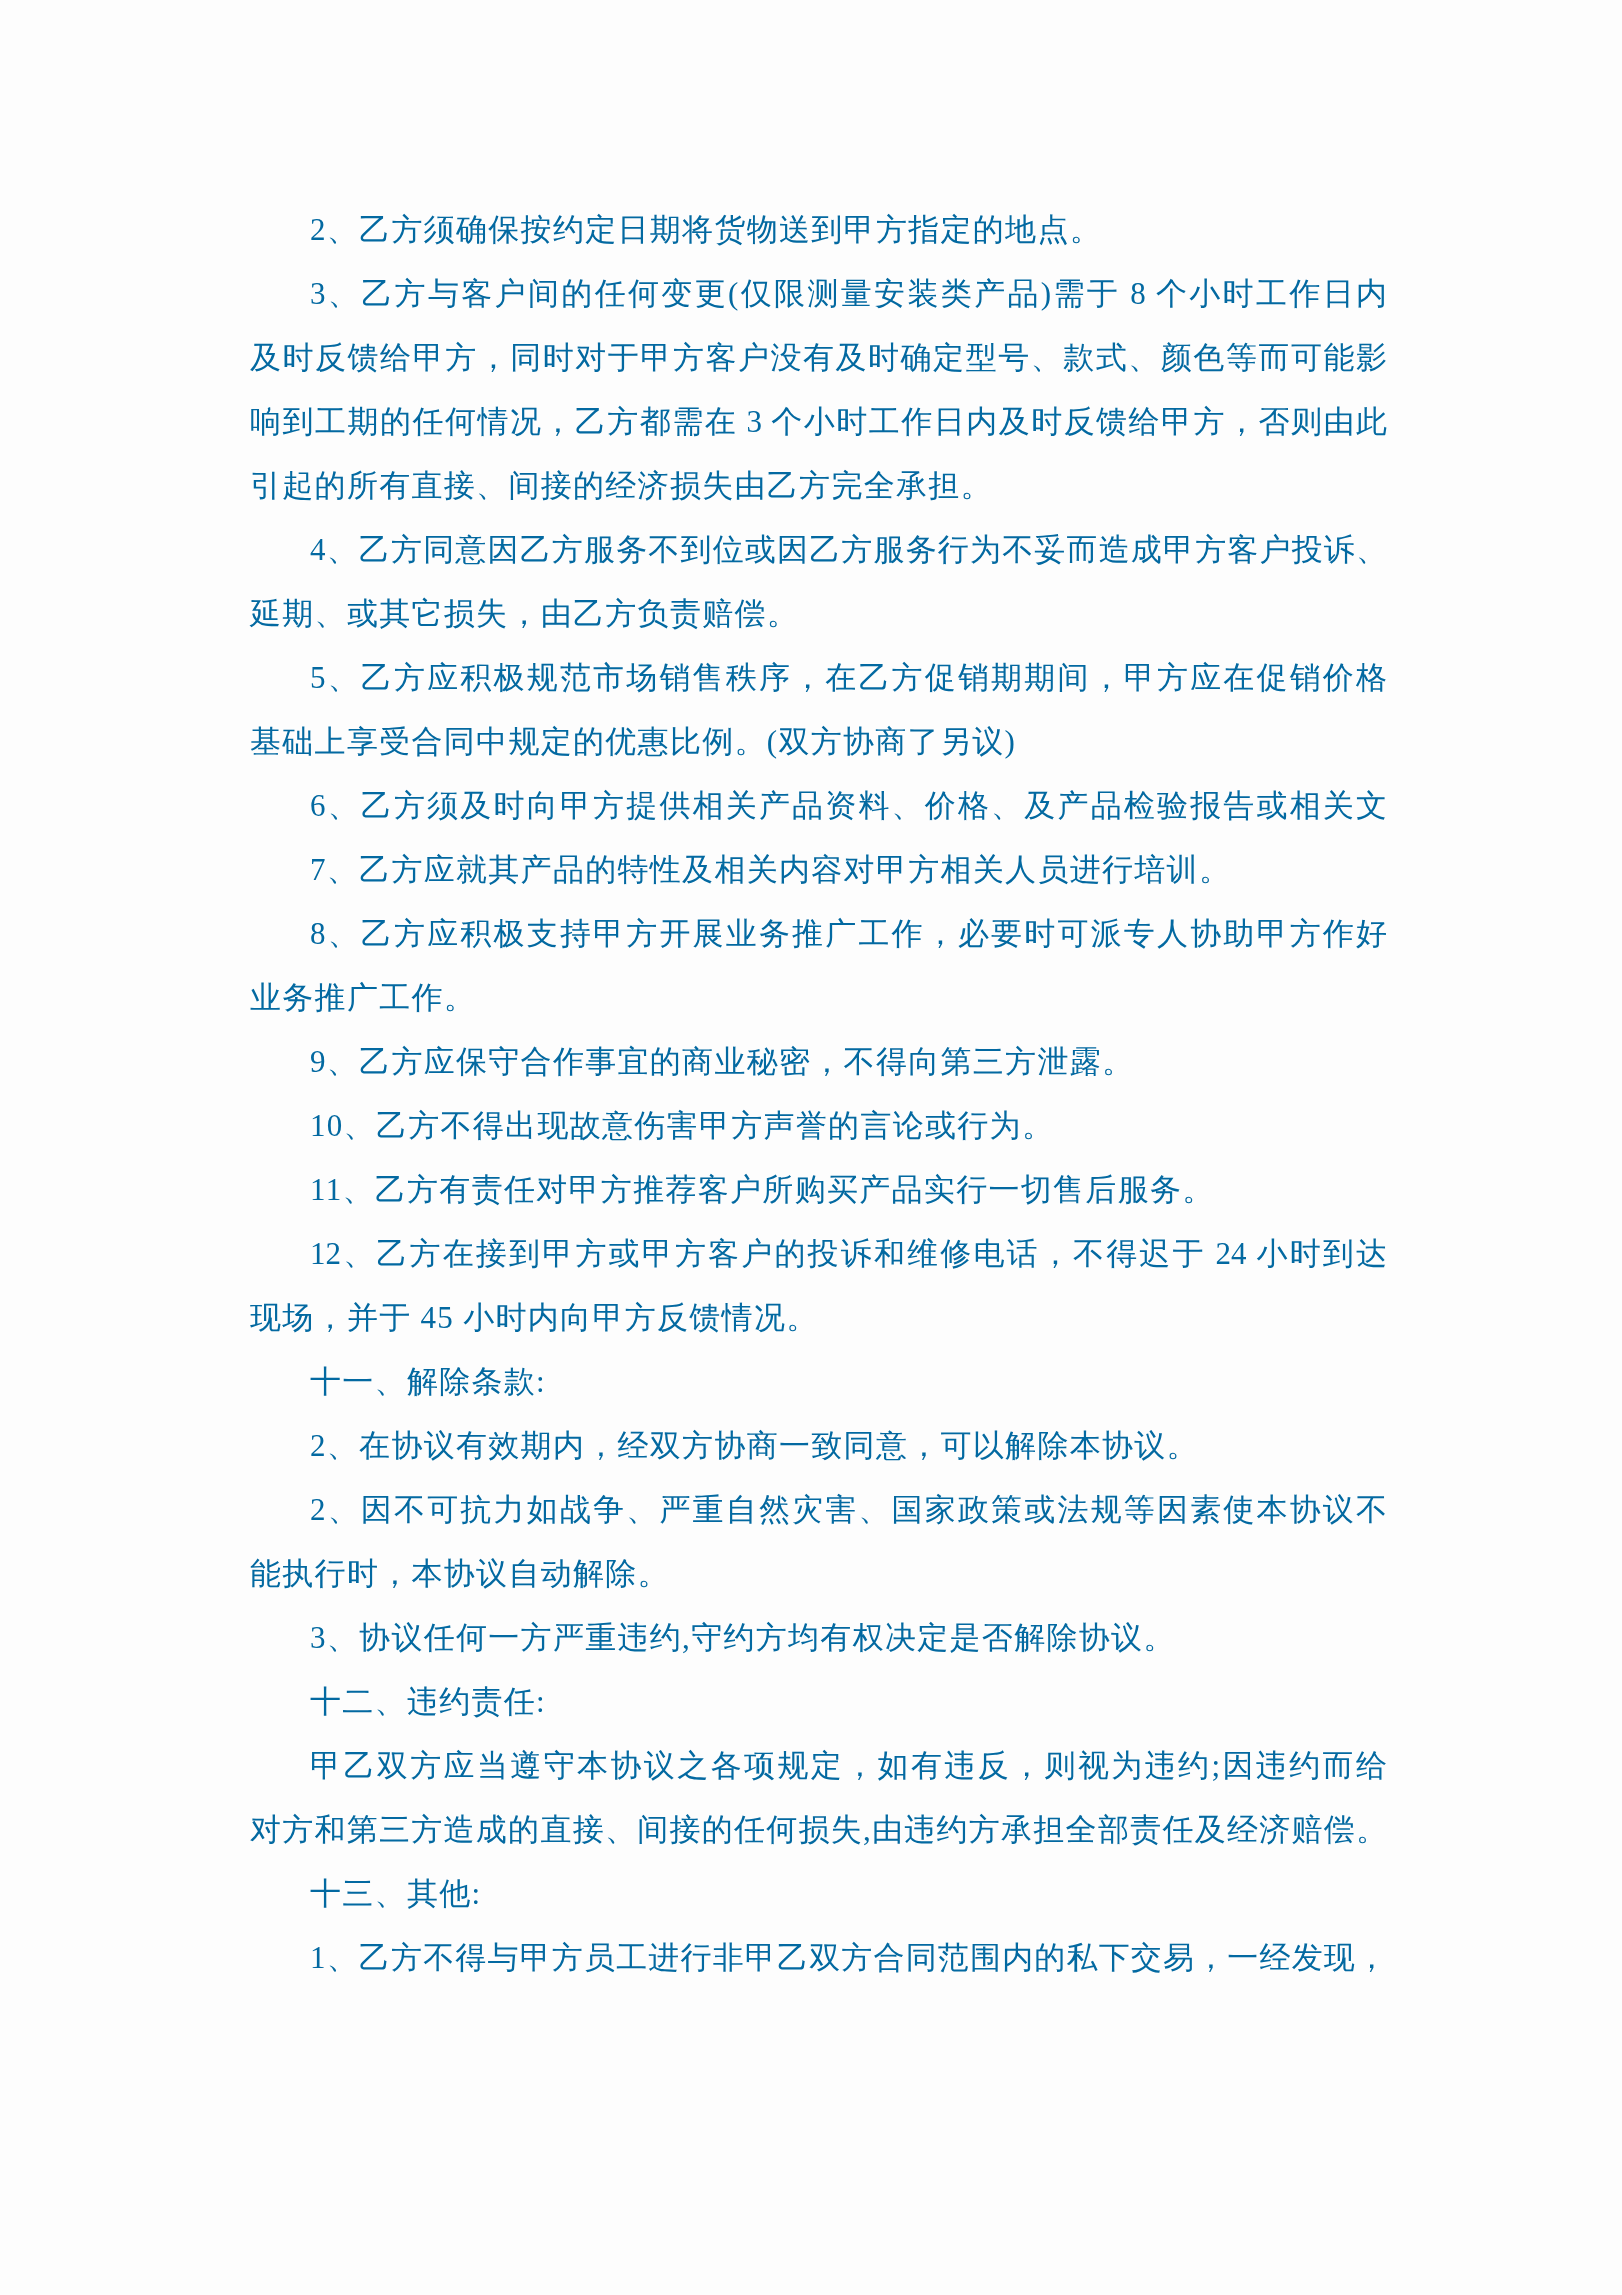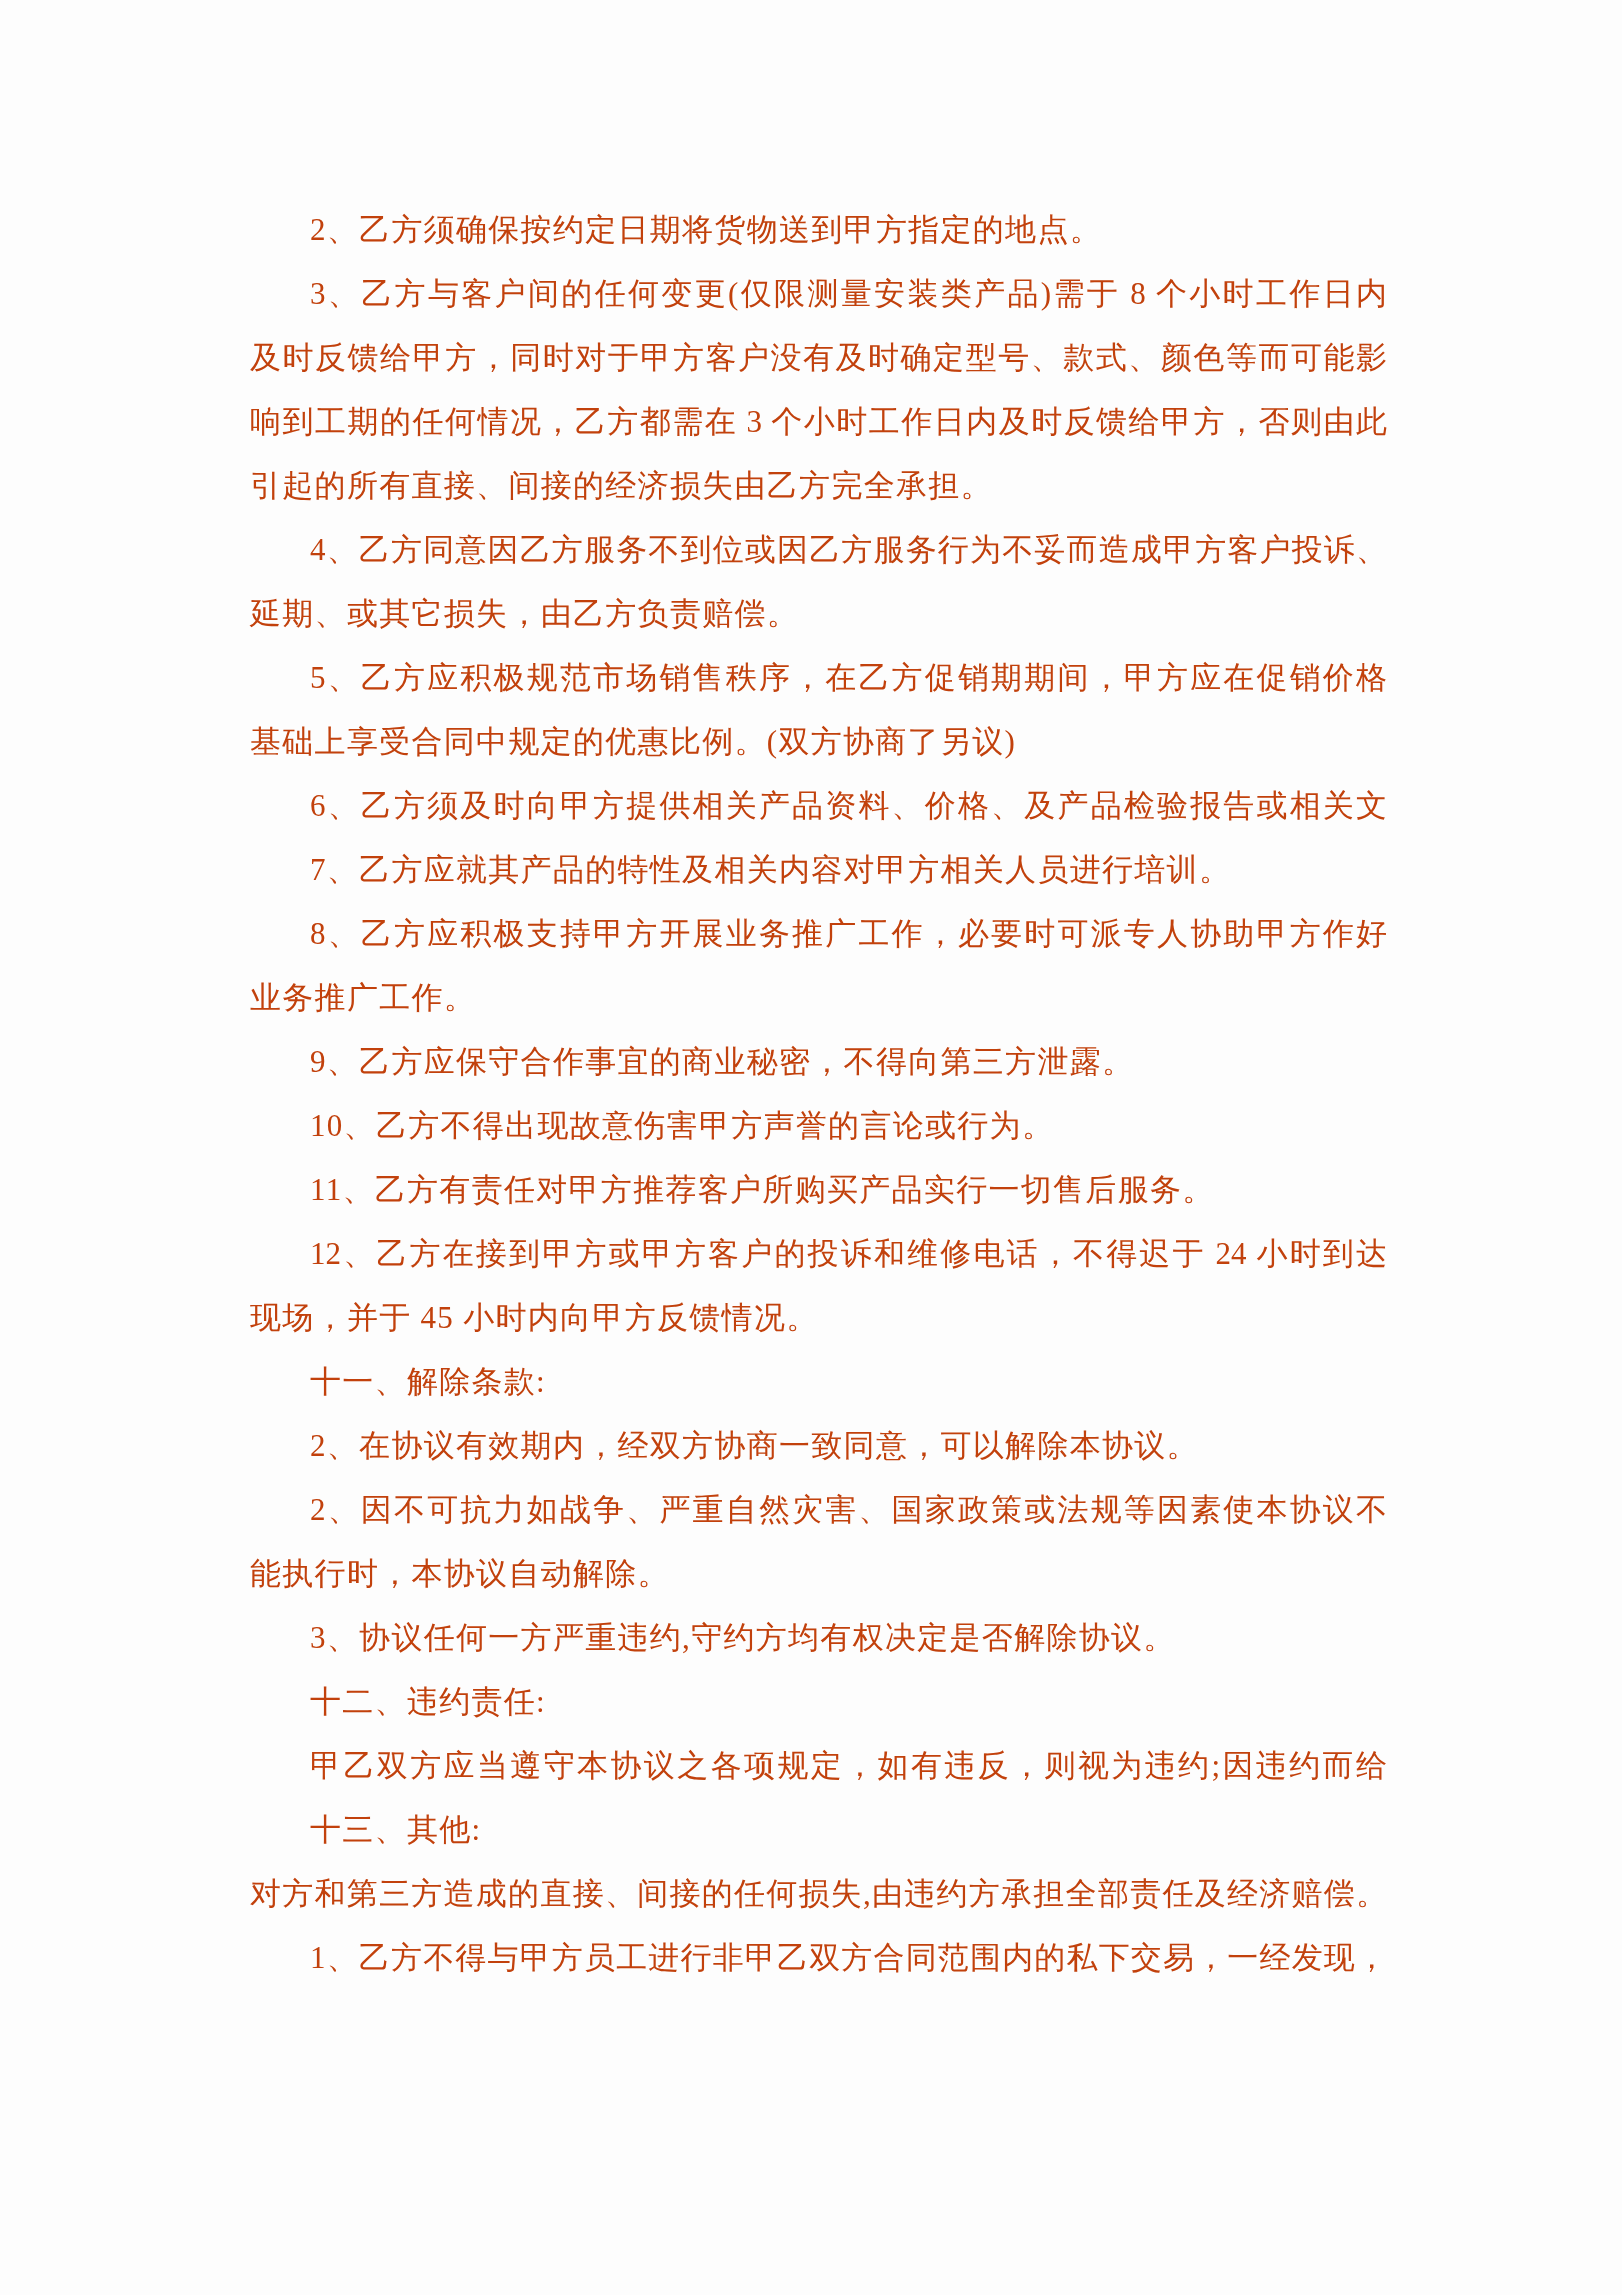--- a/index.html
+++ b/index.html
@@ -22,21 +22,21 @@
     height: 2295px;
     background: #fdfdfd;
   }
   .contract {
     position: absolute;
     left: 250px;
     top: 198px;
     width: 1137px;
     font-size: 31px;
     line-height: 64px;
-    color: #c2410c;
+    color: #0369a1;
     font-weight: 400;
   }
   .line {
     white-space: nowrap;
     letter-spacing: 1.3px;
     text-align: left;
   }
   .line.indent {
     padding-left: 60px;
   }
@@ -70,18 +70,18 @@
       <div class="line indent">11、乙方有责任对甲方推荐客户所购买产品实行一切售后服务。</div>
       <div class="line indent just">12、乙方在接到甲方或甲方客户的投诉和维修电话，不得迟于 24 小时到达</div>
       <div class="line">现场，并于 45 小时内向甲方反馈情况。</div>
       <div class="line indent">十一、解除条款:</div>
       <div class="line indent">2、在协议有效期内，经双方协商一致同意，可以解除本协议。</div>
       <div class="line indent just">2、因不可抗力如战争、严重自然灾害、国家政策或法规等因素使本协议不</div>
       <div class="line">能执行时，本协议自动解除。</div>
       <div class="line indent">3、协议任何一方严重违约,守约方均有权决定是否解除协议。</div>
       <div class="line indent">十二、违约责任:</div>
       <div class="line indent just">甲乙双方应当遵守本协议之各项规定，如有违反，则视为违约;因违约而给</div>
+      <div class="line just">对方和第三方造成的直接、间接的任何损失,由违约方承担全部责任及经济赔偿。</div>
       <div class="line indent">十三、其他:</div>
-      <div class="line just">对方和第三方造成的直接、间接的任何损失,由违约方承担全部责任及经济赔偿。</div>
       <div class="line indent just">1、乙方不得与甲方员工进行非甲乙双方合同范围内的私下交易，一经发现，</div>
     </div>
 </div>
 
 
 </body></html>

